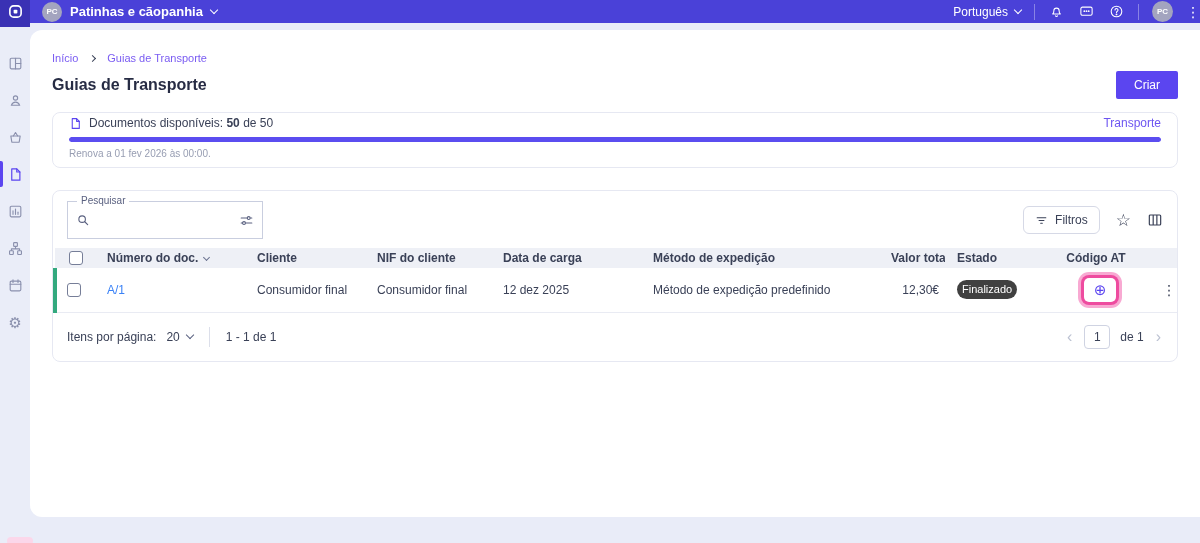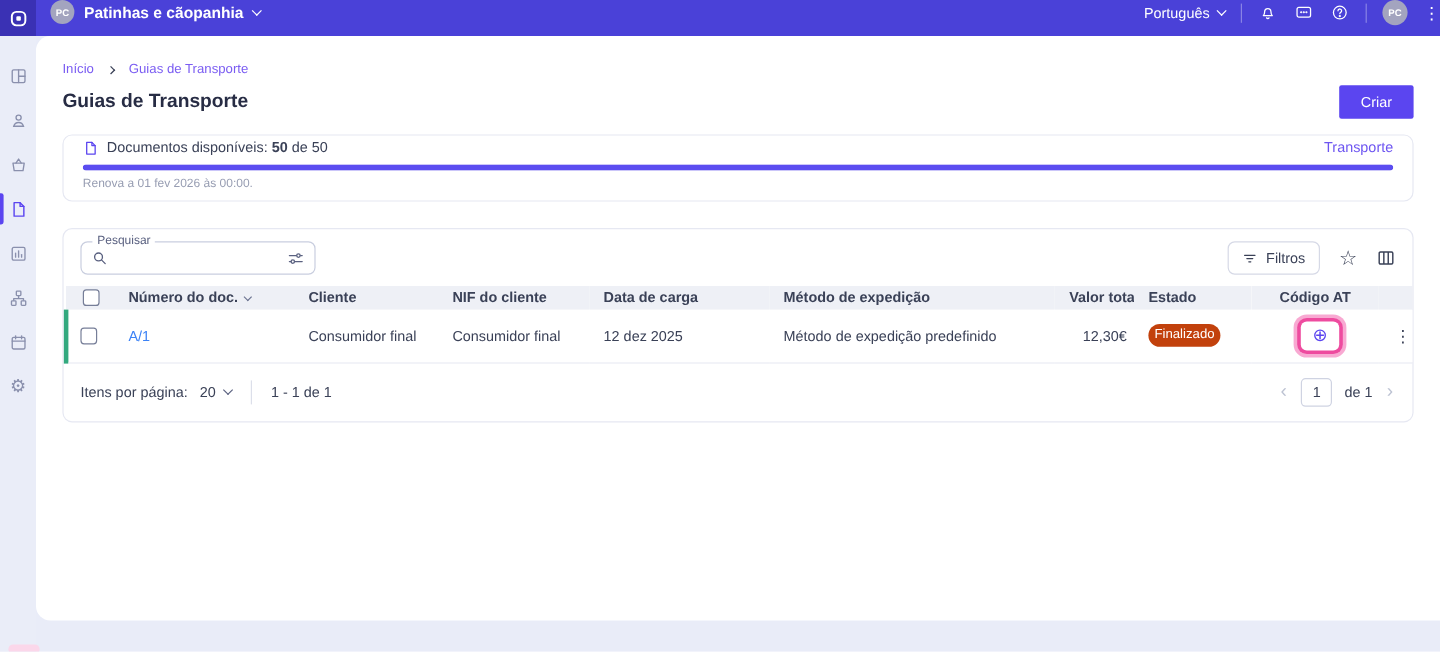--- a/index.html
+++ b/index.html
@@ -6,22 +6,22 @@
   html,body { width:1200px; height:543px; overflow:hidden; }
   body {
     font-family:"Liberation Sans", sans-serif;
     background:#e9ecf8;
     position:relative;
     color:#3a4157;
   }
 
   
   .topbar {
-    position:absolute; top:0; left:0; right:0; height:30px;
-    background:#4a41d8; display:flex; align-items:flex-start; z-index:5;
+    position:absolute; top:0; left:0; right:0; height:23px;
+    background:#4a41d8; display:flex; align-items:center; z-index:5;
   }
   .logo-box {
     width:30px; height:30px; background:#3a31b4;
     display:flex; align-items:center; justify-content:center; cursor:pointer;
   }
   .company-sel { display:flex; align-items:center; gap:8px; margin-left:12px; cursor:pointer; }
   .avatar-sm {
     width:20px; height:20px; border-radius:50%; background:#a3a4bf;
     color:#fff; font-size:8px; font-weight:bold;
     display:flex; align-items:center; justify-content:center;
@@ -80,22 +80,22 @@
   .banner-label b { font-weight:bold; }
   .link { color:#6d55f1; font-size:12px; cursor:pointer; text-decoration:none; }
   .progress-track { margin-top:7px; height:5px; border-radius:3px; background:#e4e0fb; overflow:hidden; }
   .progress-fill { height:100%; background:#5b4df0; border-radius:3px; }
   .renew-note { margin-top:6px; font-size:10px; color:#979db2; }
 
   
   .table-card { margin-top:22px; border:1px solid #e6e8f2; border-radius:8px; overflow:hidden; }
   .toolbar { display:flex; align-items:center; justify-content:space-between; padding:10px 14px 9px; }
   .search-box {
-    position:relative; width:196px; height:28px;
-    border:1px solid #c9cedf; border-radius:6px;
+    position:relative; width:196px; height:38px;
+    border:1px solid #c9cedf; border-radius:0;
     display:flex; align-items:center; padding:0 8px; gap:6px;
   }
   .search-label {
     position:absolute; top:-7px; left:9px; background:#fff;
     padding:0 4px; font-size:10px; color:#5a6180;
   }
   .search-input { border:none; outline:none; flex:1; font-size:12px; font-family:inherit; min-width:0; }
   .toolbar-right { display:flex; align-items:center; gap:16px; }
   .btn-filters {
     display:flex; align-items:center; gap:7px; border:1px solid #d6d9e6; background:#fff;
@@ -115,21 +115,21 @@
   tbody td {
     font-size:12px; color:#3a4157; height:44px; padding:0 4px 0 12px;
     border-bottom:1px solid #e9ebf3; white-space:nowrap; overflow:hidden; background:#fff;
   }
   tbody td:first-child { border-left:4px solid #33a97e; padding-left:10px; }
   .checkbox { width:14px; height:14px; border:1.5px solid #767e98; border-radius:3px; background:#fff; cursor:pointer; }
   .doc-link { color:#3b82f6; cursor:pointer; }
   .sort-chev { width:5px; height:5px; border-right:1.5px solid #6b7390; border-bottom:1.5px solid #6b7390;
     display:inline-block; transform:rotate(45deg); margin-left:6px; margin-bottom:2px; }
   .badge {
-    display:inline-block; background:#c2410c; color:#fff; font-size:11px;
+    display:inline-block; background:#404040; color:#fff; font-size:11px;
     padding:3px 5px 4px; border-radius:11px;
   }
   .hl-outer { display:inline-block; background:#f8a9d2; border-radius:11px; padding:3px; }
   .hl-inner { display:inline-block; background:#ee4b9f; border-radius:8px; padding:3px; }
   .at-btn {
     width:32px; height:24px; background:#fff; border:none; border-radius:5px;
     color:#5b45f0; font-size:15px; line-height:1; cursor:pointer; font-family:inherit;
     display:flex; align-items:center; justify-content:center;
   }
   .row-kebab { color:#3a4157; font-size:14px; cursor:pointer; text-align:center; }

